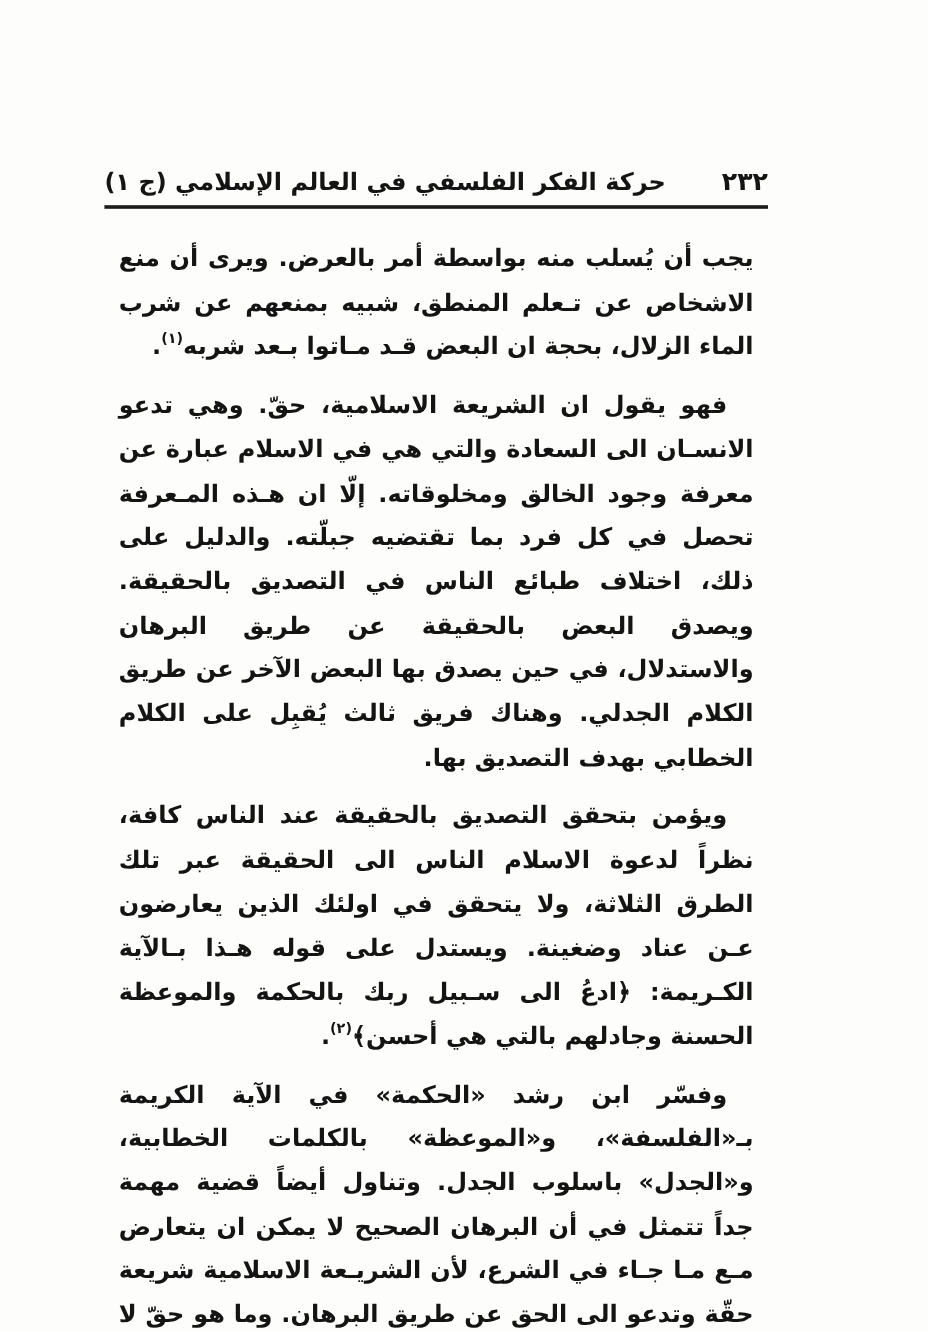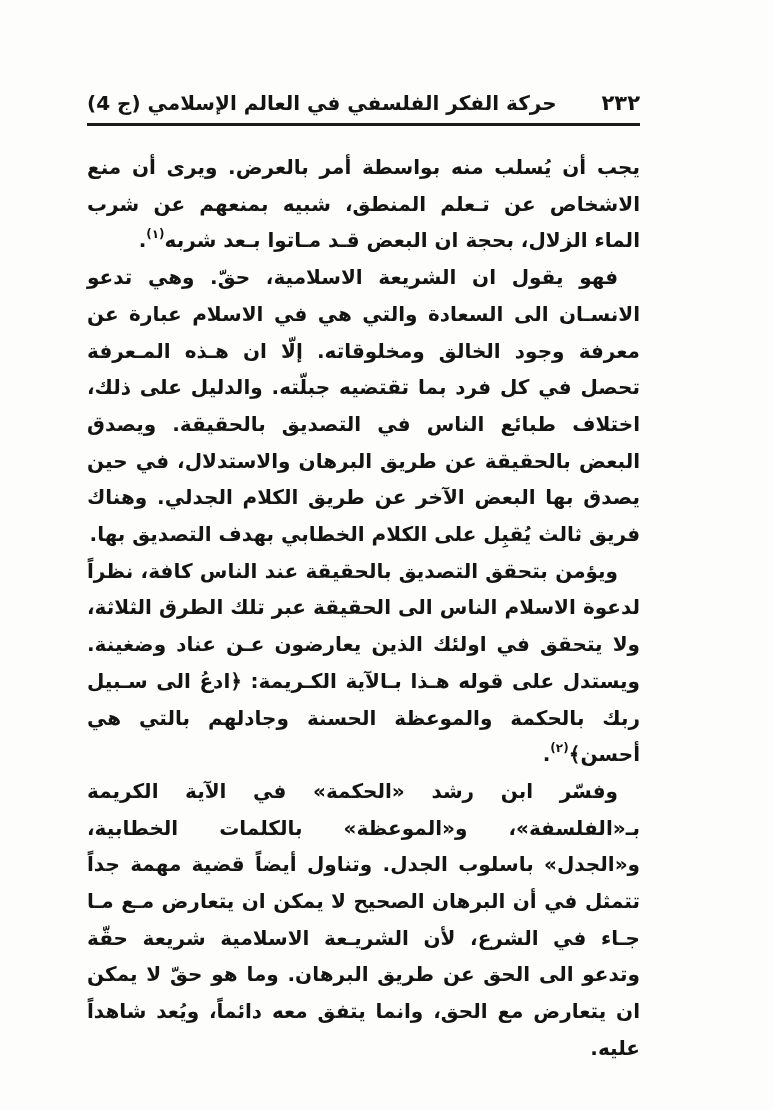--- a/index.html
+++ b/index.html
@@ -28,57 +28,58 @@
     justify-content: space-between;
     align-items: flex-end;
     border-bottom: 3px solid #1c1c1c;
     padding-bottom: 7px;
   }
   .page-number {
     font-size: 21px;
     font-weight: bold;
     letter-spacing: 1px;
     line-height: 26px;
+    margin-top: 48px;
   }
   .book-title {
     font-size: 20px;
     font-weight: bold;
     line-height: 26px;
   }
   
   .page-body {
     margin-top: 23px;
     font-size: 20px;
     font-weight: bold;
     line-height: 36.7px;
     text-align: justify;
   }
   .page-body p {
-    margin: 0;
+    margin: 12px;
     padding: 0;
   }
   .page-body p.indent {
     text-indent: 22px;
   }
   sup.fn-ref {
     font-size: 12px;
     line-height: 0;
     vertical-align: 9px;
     font-weight: bold;
   }
 </style>
 </head>
 <body>
 
 <div class="sheet">
   <div class="column">
 
     <div class="page-header">
       <span class="page-number">٢٣٢</span>
-      <span class="book-title">حركة الفكر الفلسفي في العالم الإسلامي (ج 4)</span>
+      <span class="book-title">حركة الفكر الفلسفي في العالم الإسلامي (ج ١)</span>
     </div>
 
     <div class="page-body">
       <p><span>يجب أن يُسلب منه بواسطة أمر بالعرض. ويرى أن منع الاشخاص عن تـعلم المنطق، شبيه بمنعهم عن شرب الماء الزلال، بحجة ان البعض قـد مـاتوا بـعد شربه</span><sup class="fn-ref">(١)</sup><span>.</span></p>
       <p class="indent"><span>فهو يقول ان الشريعة الاسلامية، حقّ. وهي تدعو الانسـان الى السعادة والتي هي في الاسلام عبارة عن معرفة وجود الخالق ومخلوقاته. إلّا ان هـذه المـعرفة تحصل في كل فرد بما تقتضيه جبلّته. والدليل على ذلك، اختلاف طبائع الناس في التصديق بالحقيقة. ويصدق البعض بالحقيقة عن طريق البرهان والاستدلال، في حين يصدق بها البعض الآخر عن طريق الكلام الجدلي. وهناك فريق ثالث يُقبِل على الكلام الخطابي بهدف التصديق بها.</span></p>
       <p class="indent"><span>ويؤمن بتحقق التصديق بالحقيقة عند الناس كافة، نظراً لدعوة الاسلام الناس الى الحقيقة عبر تلك الطرق الثلاثة، ولا يتحقق في اولئك الذين يعارضون عـن عناد وضغينة. ويستدل على قوله هـذا بـالآية الكـريمة: ﴿ادعُ الى سـبيل ربك بالحكمة والموعظة الحسنة وجادلهم بالتي هي أحسن﴾</span><sup class="fn-ref">(٢)</sup><span>.</span></p>
       <p class="indent"><span>وفسّر ابن رشد «الحكمة» في الآية الكريمة بـ«الفلسفة»، و«الموعظة» بالكلمات الخطابية، و«الجدل» باسلوب الجدل. وتناول أيضاً قضية مهمة جداً تتمثل في أن البرهان الصحيح لا يمكن ان يتعارض مـع مـا جـاء في الشرع، لأن الشريـعة الاسلامية شريعة حقّة وتدعو الى الحق عن طريق البرهان. وما هو حقّ لا يمكن ان يتعارض مع الحق، وانما يتفق معه دائماً، ويُعد شاهداً عليه.</span></p>
 
     </div>
 

